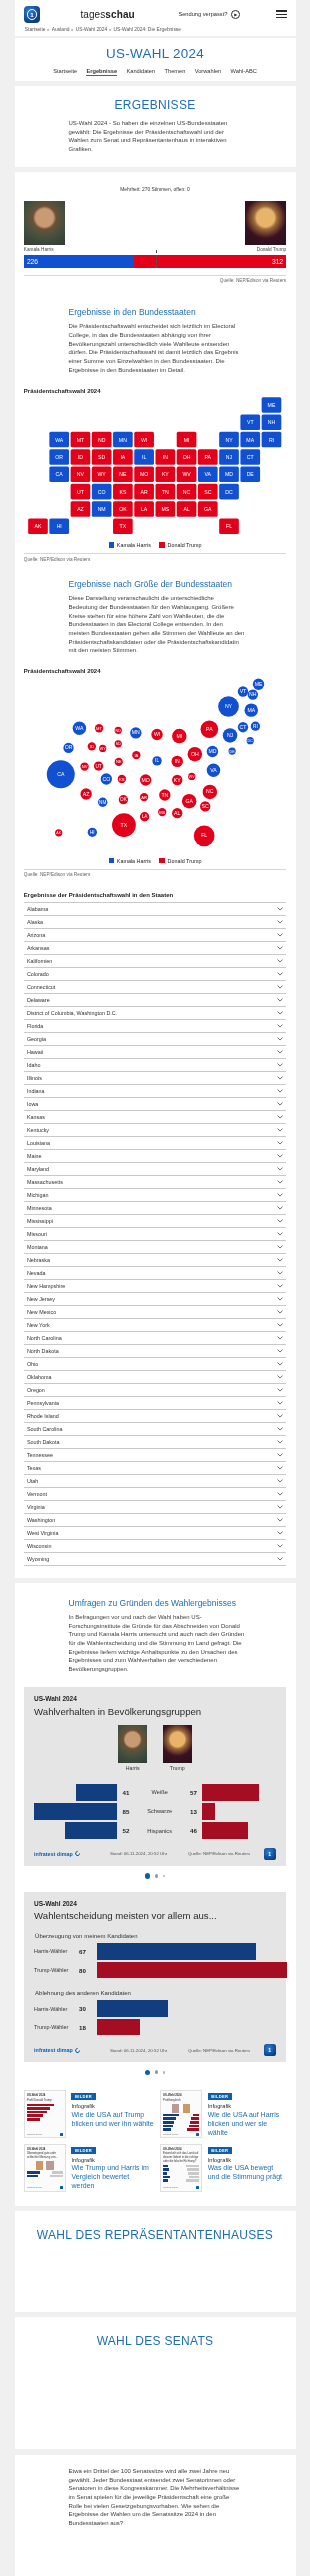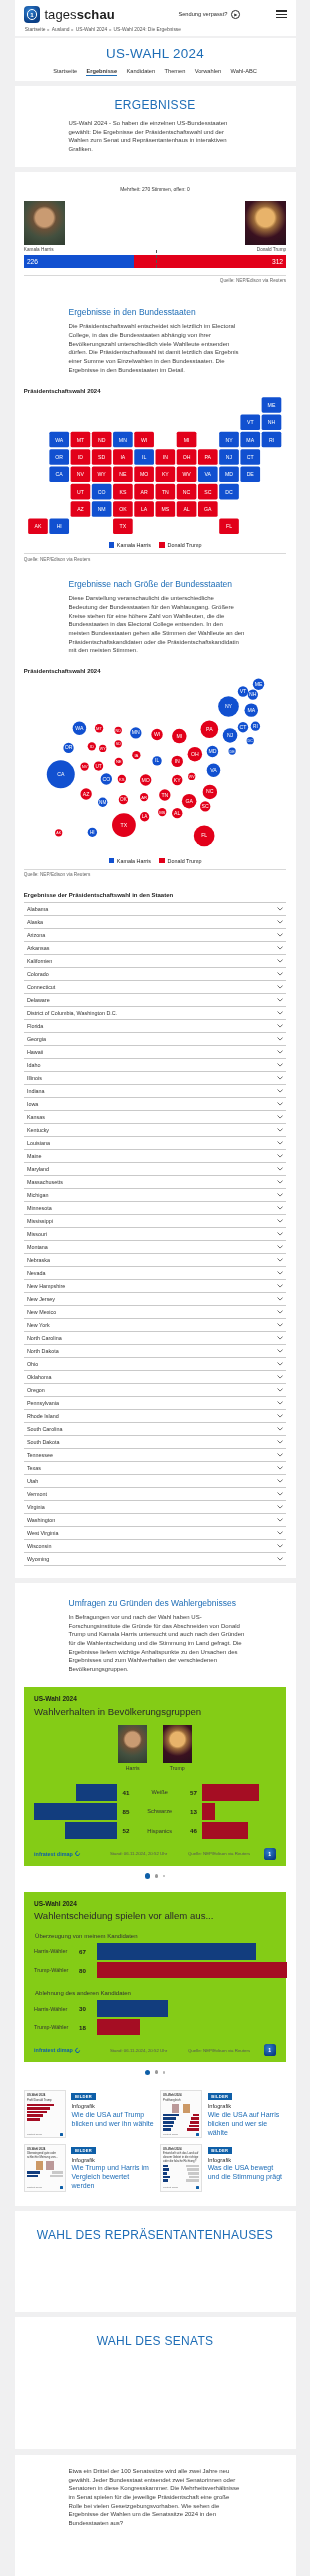--- a/index.html
+++ b/index.html
@@ -5,21 +5,21 @@
   * { margin:0; padding:0; box-sizing:border-box; }
   html,body { width:310px; background:#f0f0f1; font-family:"Liberation Sans", sans-serif; color:#3e3e3e; }
   .container { width:281px; margin-left:14.5px; background:#fff; }
   .sec { margin-top:5.2px; }
   
   .site-header { padding:4.1px 8.3px 3.1px 9.3px; }
   .header-top { display:flex; align-items:center; height:20.7px; }
   .logo { display:flex; align-items:center; gap:4.1px; cursor:pointer; }
   .logo-mark { width:16.5px; height:16.5px; border-radius:4.1px; background:radial-gradient(circle at 35% 30%, #2f7fd0, #0b3f86 70%); display:flex; align-items:center; justify-content:center; }
   .logo-mark i { width:10.3px; height:10.3px; border:1px solid #fff; border-radius:50%; display:flex; align-items:center; justify-content:center; font-style:normal; color:#fff; font-size:6.2px; font-weight:bold; }
-  .logo-word { font-size:13px; color:#1d1d1d; letter-spacing:0.1px; }
+  .logo-word { font-size:10px; color:#1d1d1d; letter-spacing:0.1px;margin-left:36px; }
   .logo-word b { font-weight:bold; }
   .missed { margin-left:auto; margin-right:36px; display:flex; align-items:center; gap:3.6px; font-size:5.7px; color:#2b2b2b; cursor:pointer; }
   .play-icon { width:8.8px; height:8.8px; border:0.8px solid #2b2b2b; border-radius:50%; display:flex; align-items:center; justify-content:center; font-size:4.1px; padding-left:1px; color:#2b2b2b; }
   .hamburger { width:11.4px; display:flex; flex-direction:column; gap:2.1px; cursor:pointer; }
   .hamburger i { height:1.3px; background:#2b2b2b; display:block; }
   .breadcrumb { font-size:4.9px; color:#555; padding:2.1px 0 1px 1px; }
   .breadcrumb span.crumb { cursor:pointer; }
   .breadcrumb span.sep { color:#888; margin:0 2.1px; font-size:4.1px; }
   
   .hero { margin-top:2.1px; text-align:center; padding:8.3px 0 0 0; height:43px; }
@@ -60,21 +60,21 @@
   .source-row.in-ec { margin:0; }
   
   .mapwrap { margin:2.1px 9.3px 0 9.3px; }
   
   .acc-heading { font-size:6px; font-weight:bold; color:#1d1d1d; margin:14.5px 9.3px 4.1px 9.3px; }
   .acc { margin:0 9.3px; border-bottom:0.5px solid #c9c9c9; }
   .acc-row { display:flex; align-items:center; justify-content:space-between; height:13px; border-top:0.5px solid #c9c9c9; font-size:5.4px; color:#333; padding:0 3.1px; cursor:pointer; }
   
   #sec-umfragen { padding:12.4px 0 14.5px 0; }
   
-  .chart-card { background:#84cc16; margin:13.4px 9.3px 0 9.3px; padding:8.3px 10.3px 6.2px 10.3px; }
+  .chart-card { background:#e5e5e5; margin:13.4px 9.3px 0 9.3px; padding:8.3px 10.3px 6.2px 10.3px; }
   .card-kicker { font-size:6.5px; font-weight:bold; color:#1d1d1d; }
   .card-title { font-size:9.6px; color:#2b2b2b; margin-top:3.1px; }
   .card-photos { display:flex; justify-content:center; gap:15.5px; margin-top:8.3px; }
   .card-photos .cp { text-align:center; font-size:5.2px; color:#333; }
   .card-photos .img { width:29px; height:38px; margin-bottom:2.1px; }
   .demo-row { display:grid; grid-template-columns:83px 17.6px 50px 17.6px 83px; align-items:center; height:17.6px; margin-top:1.6px; }
   .demo-row .barL { display:flex; justify-content:flex-end; }
   .demo-row .barL i, .demo-row .barR i { display:block; height:17px; }
   .demo-row .barL i { background:#123d7e; }
   .demo-row .barR i { background:#a50d23; }
@@ -1001,21 +1001,21 @@
     </div>
   </div>
   <div class="dots">
     <b class="d1"></b>
       <b class="d2"></b>
       <b class="d3"></b>
   </div>
 
   <div class="chart-card" id="card2">
     <div class="card-kicker">US-Wahl 2024</div>
-    <div class="card-title">Wahlentscheidung spielen vor allem aus...</div>
+    <div class="card-title">Wahlentscheidung meisten vor allem aus...</div>
     <div id="dec-groups">
         <div class="group-label">Überzeugung von meinem Kandidaten</div>
         <div class="dec-row">
           <div class="lbl">Harris-Wähler</div>
           <div class="num">67</div>
           <div>
             <i class="harris" style="width: 159px;"></i>
           </div>
         </div>
         <div class="dec-row">

